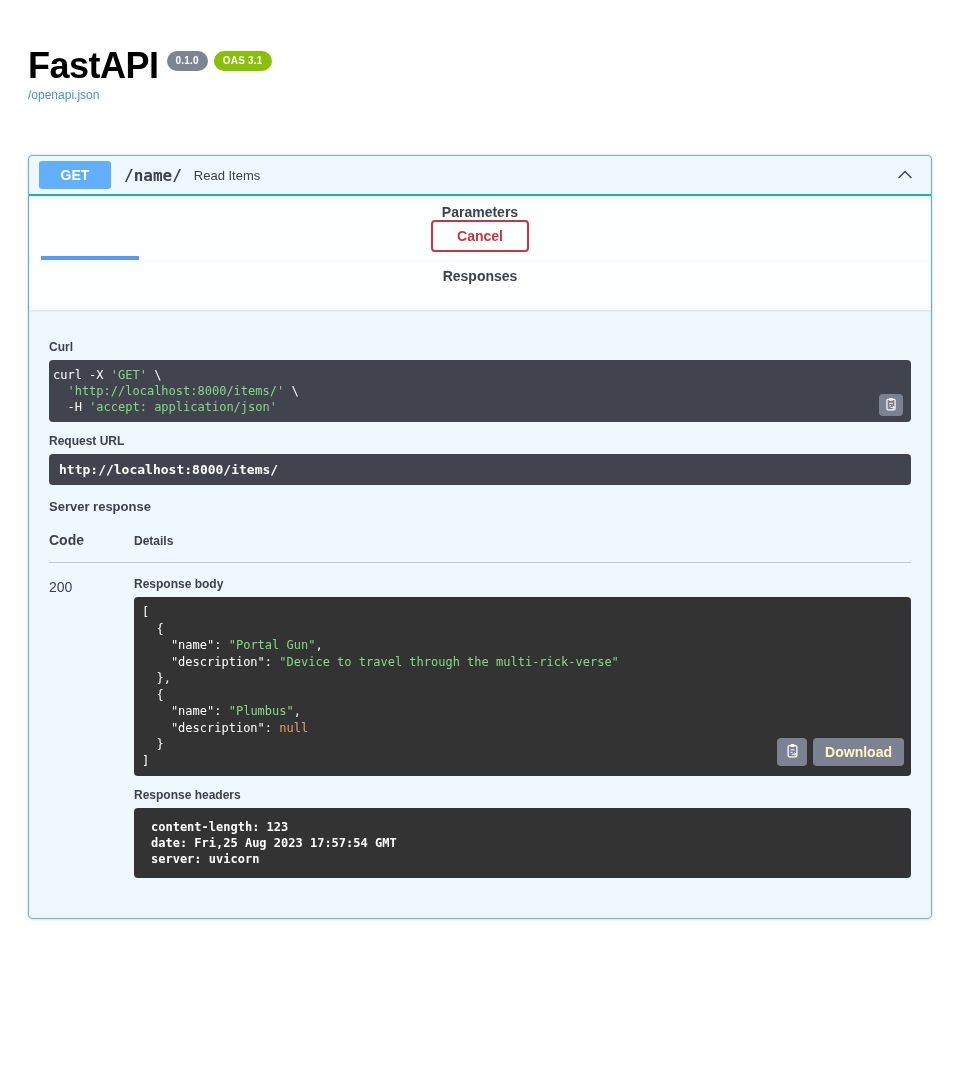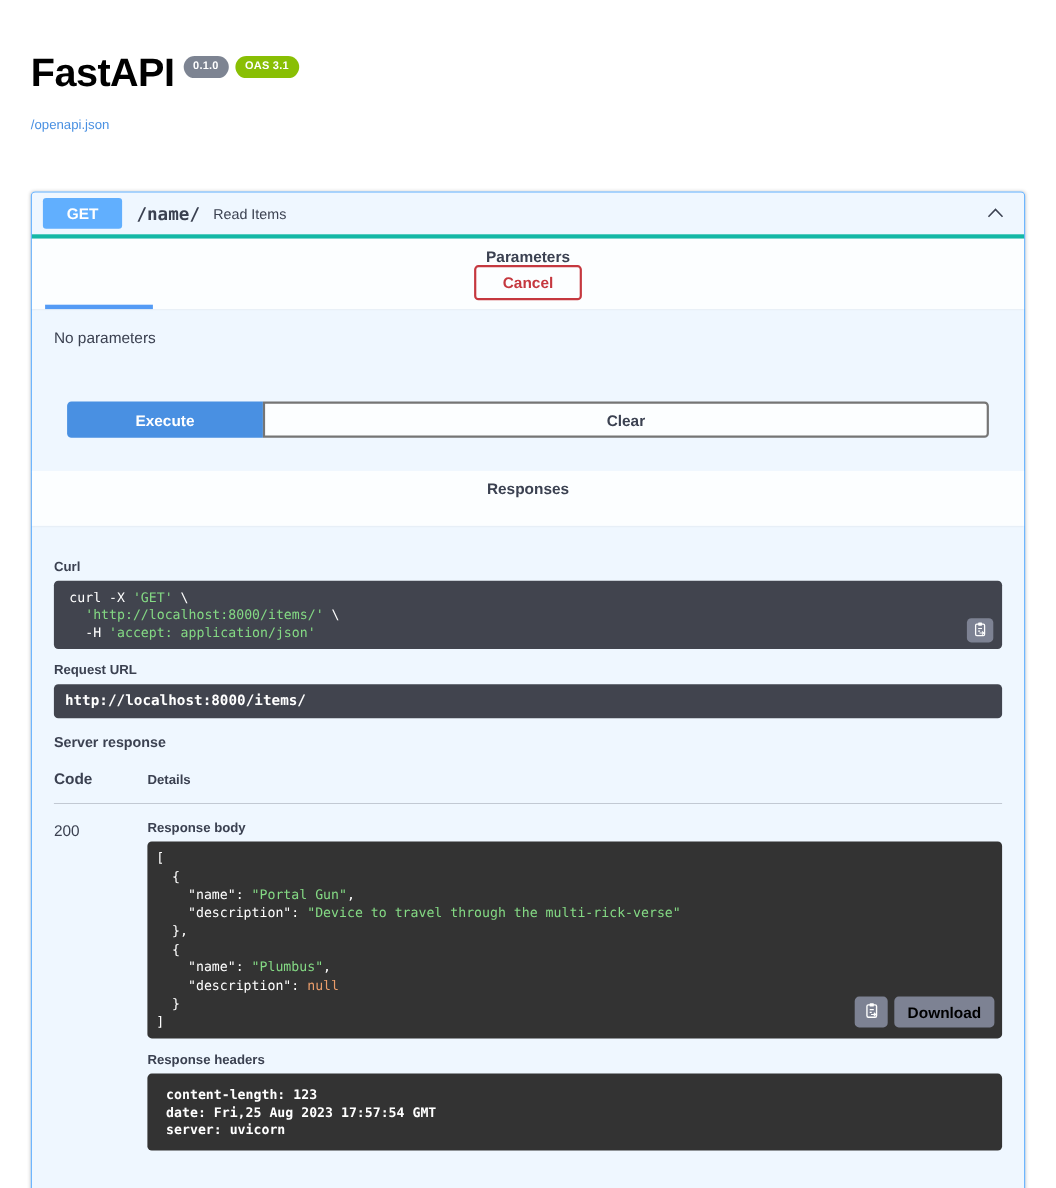--- a/index.html
+++ b/index.html
@@ -11,33 +11,33 @@
   }
   .page { padding:48px 28px 0; }
 
   
   .title-row { display:flex; align-items:flex-start; }
   .api-title { margin:0; font-size:36px; font-weight:bold; line-height:1; letter-spacing:-0.5px; color:#000000; }
   .badges { display:flex; gap:6px; margin-left:8px; margin-top:3px; }
   .badge { font-size:10px; font-weight:bold; color:#fff; padding:5px 9px; border-radius:10px; line-height:1; letter-spacing:.2px; }
   .badge-version { background:#7d8492; }
   .badge-oas { background:#89bf04; }
-  .spec-link { display:inline-block; margin-top:22px; color:#4990e2; font-size:12px; text-decoration:none; cursor:pointer; }
+  .spec-link { display:inline-block; margin-top:4px; color:#4990e2; font-size:12px; text-decoration:none; cursor:pointer; }
 
   
   .tag-section { margin-top:52px; }
   .tag-header { display:flex; align-items:center; justify-content:space-between;
     padding:0 8px 12px 9px; border-bottom:1px solid rgba(59,65,81,.3); cursor:pointer; }
   .tag-title { margin:0; font-size:24px; font-weight:bold; color:#3b4151; }
   .chev-btn { background:none; border:none; padding:0 6px; cursor:pointer; line-height:0; }
 
   
   .opblock { margin-top:10px; border:1px solid #61affe; border-radius:4px;
     background:rgba(97,175,254,.1); box-shadow:0 0 3px rgba(0,0,0,.19); }
-  .opblock-summary { display:flex; align-items:center; padding:5px 10px; border-bottom:4px solid #14b8a6; cursor:pointer; }
+  .opblock-summary { display:flex; align-items:center; padding:5px 10px; border-bottom:2px solid #14b8a6; cursor:pointer; }
   .method-badge { background:#61affe; color:#fff; font-weight:bold; font-size:14px;
     border-radius:3px; width:72px; text-align:center; padding:6px 0; }
   .op-path { font-family:"DejaVu Sans Mono", monospace; font-size:16px; font-weight:bold; margin-left:13px; color:#3b4151; }
   .op-summary-text { font-size:13px; margin-left:12px; color:#3b4151; }
   .summary-chev { margin-left:auto; }
 
   .section-header { position:relative; display:flex; align-items:center; justify-content:space-between;
     background:rgba(255,255,255,.8); padding:8px 20px; box-shadow:0 1px 2px rgba(0,0,0,.1);flex-direction:column; }
   .section-header h4 { margin:0; font-size:14px; font-weight:bold; color:#3b4151; }
   .params-header { min-height:49px; }
@@ -56,21 +56,21 @@
     color:#3b4151; font-weight:bold; font-size:14px; border-radius:0 4px 4px 0; cursor:pointer;
     font-family:"Liberation Sans", sans-serif; }
 
   .responses-header { min-height:50px; }
 
   .responses-body { padding:30px 20px 40px; }
   .block-label { font-size:12px; font-weight:bold; color:#3b4151; margin-bottom:6px; }
   .dark-block { position:relative; border-radius:4px; color:#fff;
     font-family:"DejaVu Sans Mono", monospace; font-size:12px; margin:0; }
   .code-line { white-space:pre; }
-  .curl-block { background:#41444e; padding:7px 14px; line-height:16px; margin-bottom:12px; }
+  .curl-block { background:#41444e; padding:7px 4px; line-height:16px; margin-bottom:12px; }
   .url-block { background:#41444e; padding:8px 10px; font-weight:bold; font-size:13px; line-height:15px; margin-bottom:14px; }
   .server-response-label { margin-top:0; margin-bottom:0; font-size:13px; }
 
   .resp-head-row { display:flex; align-items:baseline; margin-top:18px; }
   .col-code { width:85px; }
   .code-header { font-size:14px; font-weight:bold; }
   .details-header { font-size:12px; font-weight:bold; }
   .table-divider { border:none; border-top:1px solid rgba(59,65,81,.25); margin:14px 0 0; }
   .resp-row { display:flex; margin-top:14px; }
   .status-code { font-size:14px; padding-top:2px; }
@@ -79,21 +79,21 @@
   .body-block { background:#333333; padding:7px 10px 7px 8px; line-height:16.5px; margin-bottom:12px; }
   .tok-str { color:#84d984; }
   .tok-null { color:#eb9d6b; }
 
   .block-buttons { position:absolute; right:7px; bottom:10px; display:flex; gap:6px; }
   .copy-btn { width:30px; height:28px; background:#7d8293; border:none; border-radius:4px;
     display:flex; align-items:center; justify-content:center; cursor:pointer; }
   .copy-btn-sm { position:absolute; right:8px; bottom:6px; width:24px; height:22px;
     background:#7d8293; border:none; border-radius:4px;
     display:flex; align-items:center; justify-content:center; cursor:pointer; }
-  .download-btn { height:28px; background:#7d8293; border:none; border-radius:4px; color:#000000;
+  .download-btn { height:28px; background:#7d8293; border:none; border-radius:4px; color:#fef9c3;
     font-weight:bold; font-size:14px; padding:0 12px; cursor:pointer;
     font-family:"Liberation Sans", sans-serif; }
 
   .headers-block { background:#333333; padding:11px 10px 11px 17px; line-height:16px; font-weight:bold; }
 </style>
 </head>
 <body>
 
 <div class="page">
 
@@ -125,27 +125,20 @@
           </span>
         </button>
       </div>
 
       <div class="section-header params-header">
         <h4>Parameters</h4>
         <div class="tab-underline"></div>
         <button class="btn-cancel">Cancel</button>
       </div>
 
-      <div class="params-body">
-        <div class="no-params">No parameters</div>
-        <div class="execute-row">
-          <button class="btn-execute">Execute</button>
-          <button class="btn-clear">Clear</button>
-        </div>
-      </div>
 
       <div class="section-header responses-header">
         <h4>Responses</h4>
       </div>
 
       <div class="responses-body">
 
         <div class="block-label">Curl</div>
         <pre class="dark-block curl-block"><div class="code-line"><span>curl -X </span><span class="tok-str">'GET'</span><span> \</span></div><div class="code-line"><span class="tok-str">  'http://localhost:8000/items/'</span><span> \</span></div><div class="code-line"><span>  -H </span><span class="tok-str">'accept: application/json'</span></div><button class="copy-btn-sm"><span><svg width="14" height="14" viewBox="0 0 24 24">
                   <rect x="5" y="4" width="14" height="18" rx="2" fill="none" stroke="#fff" stroke-width="2"></rect>

